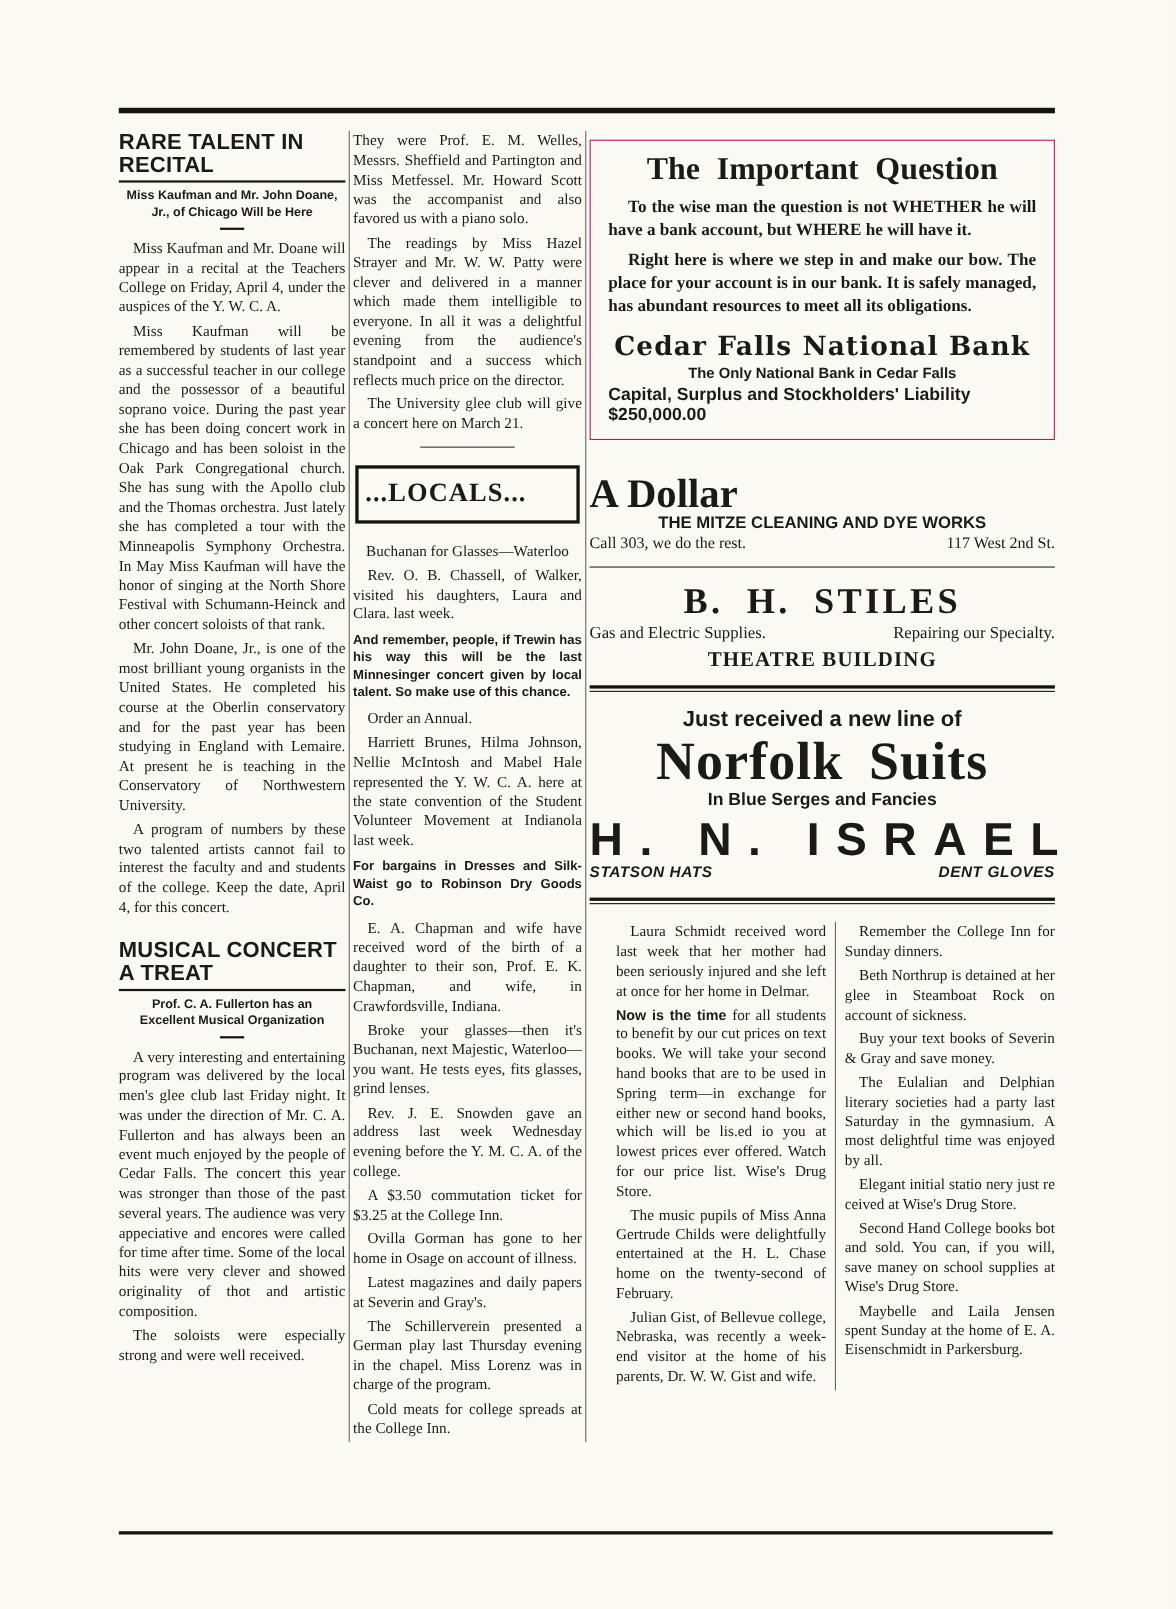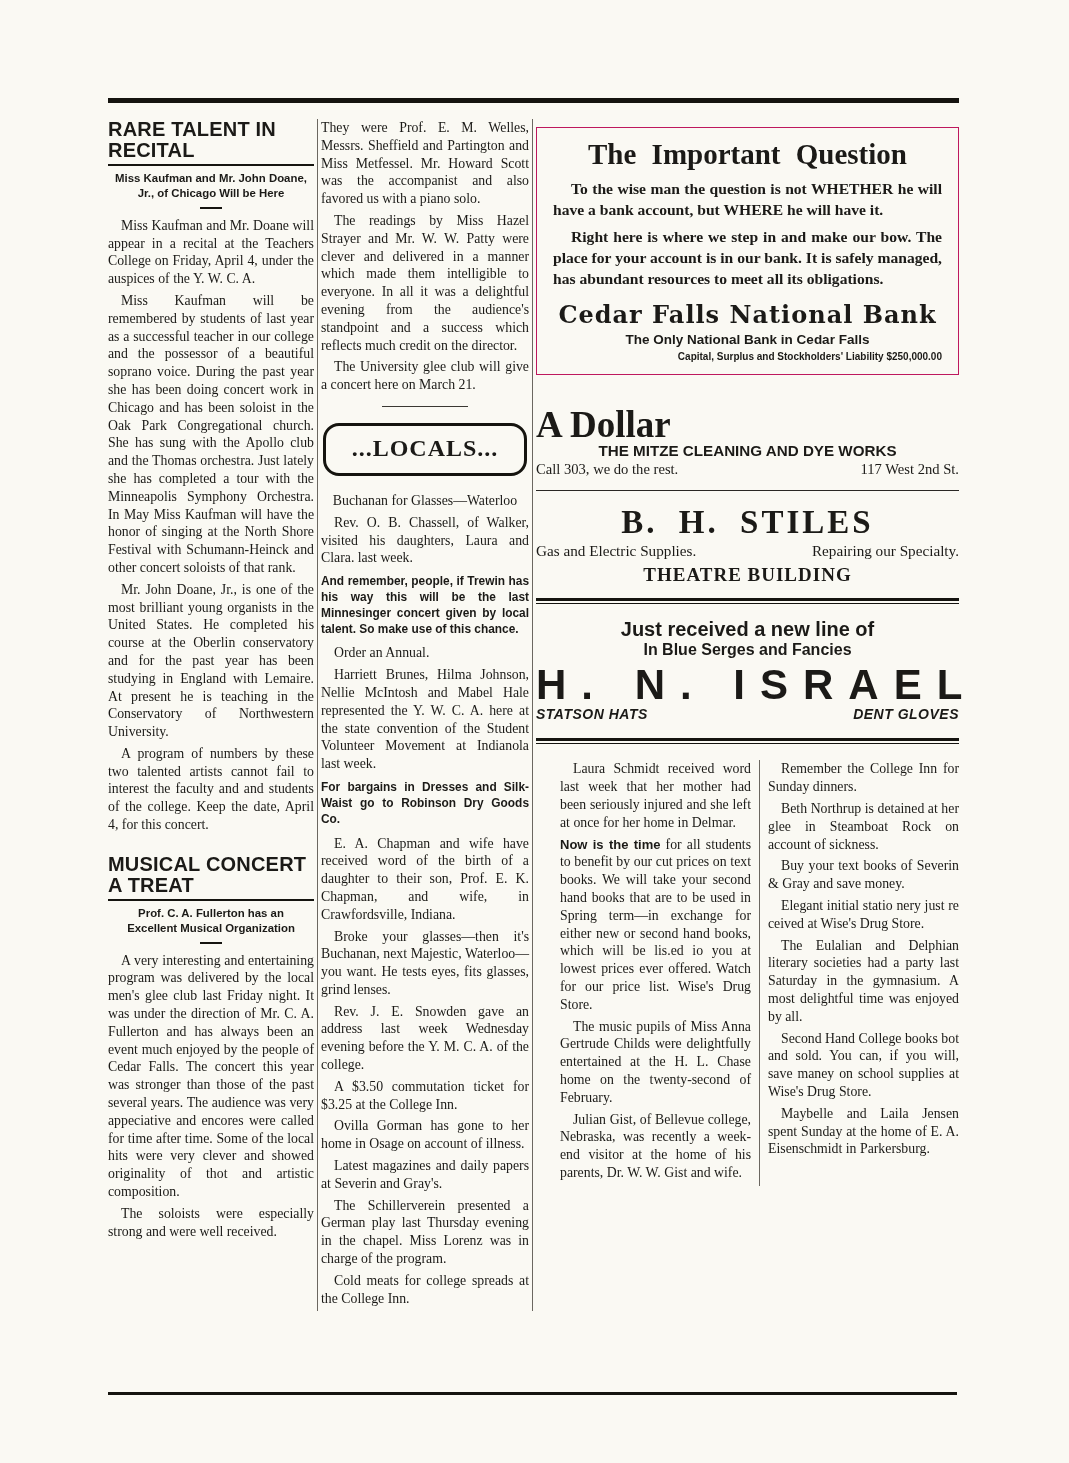--- a/index.html
+++ b/index.html
@@ -35,38 +35,38 @@
   .subhead {
     font-family:"Liberation Sans", sans-serif;
     font-weight:700; font-size:11.4px; line-height:1.35;
     text-align:center; margin:2px 4px 0;
   }
   .sep-dash { width:22px; border-top:2px solid #15140f; margin:5px auto 8px; }
   .article { margin-bottom:20px; }
 
   .small-rule { width:86px; border-top:1px solid #3a3832; margin:12px auto 16px; }
   .locals-box {
-    border:3px solid #15140f; border-radius:16px;
-    text-align:center; font-size:24px; font-weight:700;
+    border:3px solid #15140f; border-radius:0;
+    font-size:24px; font-weight:700;
     letter-spacing:1px; padding:9px 6px 11px; margin:2px 2px 16px;
   }
   .bold-item {
     font-family:"Liberation Sans", sans-serif;
     font-weight:700; font-size:11.9px; line-height:1.33;
     margin:7px 0;
   }
   .bold-lead { font-family:"Liberation Sans", sans-serif; font-weight:700; font-size:13px; }
 
   
   .bank-ad { border:1px solid #be185d; padding:10px 16px 12px; margin:8px 0 30px; background:#faf9f3; }
   .bank-headline { text-align:center; font-size:29px; font-weight:700; word-spacing:8px; margin-bottom:8px; }
   .bank-p { font-size:15.6px; font-weight:700; line-height:1.33; text-indent:18px; margin-bottom:7px; }
   .bank-name { text-align:center; font-family:"DejaVu Serif", serif; font-weight:700; font-size:24px; letter-spacing:1px; margin-top:10px; }
   .bank-tagline { text-align:center; font-family:"Liberation Sans", sans-serif; font-weight:700; font-size:13.5px; margin-top:3px; }
-  .bank-capital { text-align:right; font-family:"Liberation Sans", sans-serif; font-weight:700; font-size:10px; margin-top:4px; }
+  .bank-capital { text-align:left; font-family:"Liberation Sans", sans-serif; font-weight:700; font-size:16px; margin-top:4px; }
 
   .dollar-ad { margin-bottom:6px; }
   .dollar-lead { float:left; font-size:37px; font-weight:700; line-height:0.95; margin:2px 10px 0 0; }
   .dollar-body { font-size:14.6px; line-height:1.3; }
   .dollar-company { font-family:"Liberation Sans", sans-serif; font-weight:700; font-size:15.2px; text-align:center; margin-top:12px; clear:both; }
   .dollar-row { display:flex; justify-content:space-between; font-size:14.6px; margin-top:2px; }
 
   .rule1 { border-top:1.5px solid #2a2824; margin:12px 0 14px; }
   .drule { border-top:3px solid #15140f; border-bottom:1px solid #15140f; height:6px; margin:12px 0; }
 
@@ -108,21 +108,21 @@
         <div class="sep-dash"></div>
         <p class="indent">A very interesting and entertaining program was delivered by the local men's glee club last Friday night. It was under the direction of Mr. C. A. Fullerton and has always been an event much enjoyed by the people of Cedar Falls. The concert this year was stronger than those of the past several years. The audience was very appeciative and encores were called for time after time. Some of the local hits were very clever and showed originality of thot and artistic composition.</p>
         <p class="indent">The soloists were especially strong and were well received.</p>
       </div>
     </div>
 
     <div class="vrule"></div>
 
     <div class="col2">
       <p>They were Prof. E. M. Welles, Messrs. Sheffield and Partington and Miss Metfessel. Mr. Howard Scott was the accompanist and also favored us with a piano solo.</p>
-      <p class="indent">The readings by Miss Hazel Strayer and Mr. W. W. Patty were clever and delivered in a manner which made them intelligible to everyone. In all it was a delightful evening from the audience's standpoint and a success which reflects much credit on the director.</p>
+      <p class="indent">The readings by Miss Hazel Strayer and Mr. W. W. Patty were clever and delivered in a manner which made them intelligible to everyone. In all it was a delightful evening from the audience's standpoint and a success which reflects much price on the director.</p>
       <p class="indent">The University glee club will give a concert here on March 21.</p>
       <div class="small-rule"></div>
 
       <div class="locals-box">...LOCALS...</div>
 
       <p class="centered">Buchanan for Glasses—Waterloo</p>
       <p class="indent">Rev. O. B. Chassell, of Walker, visited his daughters, Laura and Clara. last week.</p>
       <p class="bold-item">And remember, people, if Trewin has his way this will be the last Minnesinger concert given by local talent. So make use of this chance.</p>
       <p class="indent">Order an Annual.</p>
       <p class="indent">Harriett Brunes, Hilma Johnson, Nellie McIntosh and Mabel Hale represented the Y. W. C. A. here at the state convention of the Student Volunteer Movement at Indianola last week.</p>
@@ -167,20 +167,21 @@
           <span>Gas and Electric Supplies.</span>
           <span>Repairing our Specialty.</span>
         </div>
         <div class="stiles-building">THEATRE BUILDING</div>
       </div>
 
       <div class="drule"></div>
 
       <div class="israel">
         <div class="israel-line1">Just received a new line of</div>
+        <div class="israel-product">Norfolk Suits</div>
         <div class="israel-line2">In Blue Serges and Fancies</div>
         <div class="israel-name">H. N. ISRAEL</div>
         <div class="israel-row">
           <span>STATSON HATS</span>
           <span>DENT GLOVES</span>
         </div>
       </div>
 
       <div class="drule"></div>
 
@@ -192,22 +193,22 @@
             <span>for all students to benefit by our cut prices on text books. We will take your second hand books that are to be used in Spring term—in exchange for either new or second hand books, which will be lis.ed io you at lowest prices ever offered. Watch for our price list. Wise's Drug Store.</span>
           </p>
           <p class="indent">The music pupils of Miss Anna Gertrude Childs were delightfully entertained at the H. L. Chase home on the twenty-second of February.</p>
           <p class="indent">Julian Gist, of Bellevue college, Nebraska, was recently a week-end visitor at the home of his parents, Dr. W. W. Gist and wife.</p>
         </div>
         <div class="vrule"></div>
         <div class="news-col">
           <p class="indent">Remember the College Inn for Sunday dinners.</p>
           <p class="indent">Beth Northrup is detained at her glee in Steamboat Rock on account of sickness.</p>
           <p class="indent">Buy your text books of Severin &amp; Gray and save money.</p>
+          <p class="indent">The Eulalian and Delphian literary societies had a party last Saturday in the gymnasium. A most delightful time was enjoyed by all.</p>
           <p class="indent">Elegant initial statio nery just re ceived at Wise's Drug Store.</p>
-          <p class="indent">The Eulalian and Delphian literary societies had a party last Saturday in the gymnasium. A most delightful time was enjoyed by all.</p>
           <p class="indent">Second Hand College books bot and sold. You can, if you will, save maney on school supplies at Wise's Drug Store.</p>
           <p class="indent">Maybelle and Laila Jensen spent Sunday at the home of E. A. Eisenschmidt in Parkersburg.</p>
         </div>
       </div>
 
     </div>
   </div>
 
   <div class="bottom-rule"></div>
 </div>

